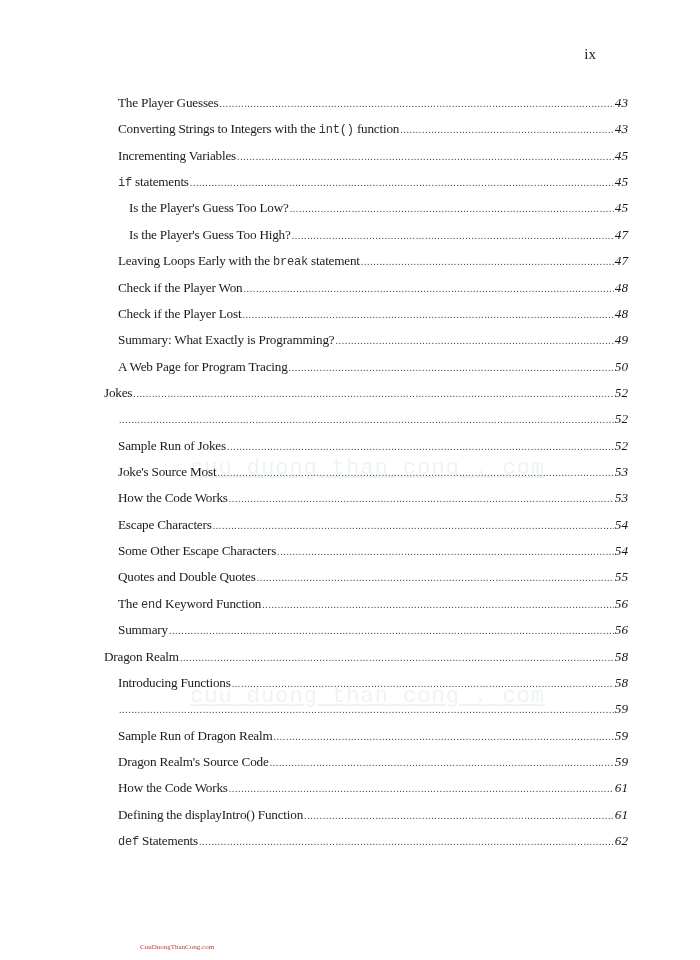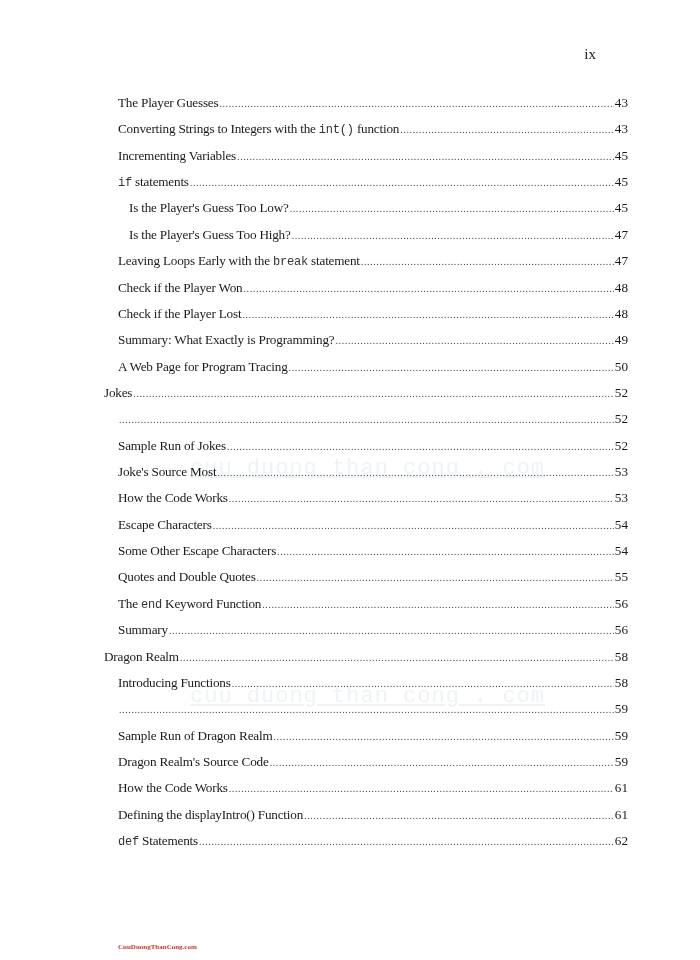--- a/index.html
+++ b/index.html
@@ -55,40 +55,40 @@
     color: #444;
     font-size: 10px;
     letter-spacing: 0.6px;
   }
   .toc-leader::before {
     content: "........................................................................................................................................................................................................................................................";
   }
   .toc-page {
     flex: 0 0 auto;
     text-align: left;
+    font-style: italic;
   }
   .watermark {
     position: absolute;
     font-family: "Liberation Mono", monospace;
     font-size: 22px;
     color: #eef3f6;
     letter-spacing: 1px;
     pointer-events: none;
     white-space: pre;
     text-decoration: underline;
   }
   .watermark.wm1 { top: 456px; left: 190px; }
   .watermark.wm2 { top: 684px; left: 190px; }
   .footer-link {
     position: absolute;
     top: 943px;
-    left: 118px;
+    left: 140px;
     font-size: 7px;
     color: #c0392b;
-    font-weight: bold;
   }
 </style>
 </head>
 <body>
 
 <div class="page-number">ix</div>
 
 <div class="watermark wm1">cuu duong than cong . com</div>
 <div class="watermark wm2">cuu duong than cong . com</div>
 

